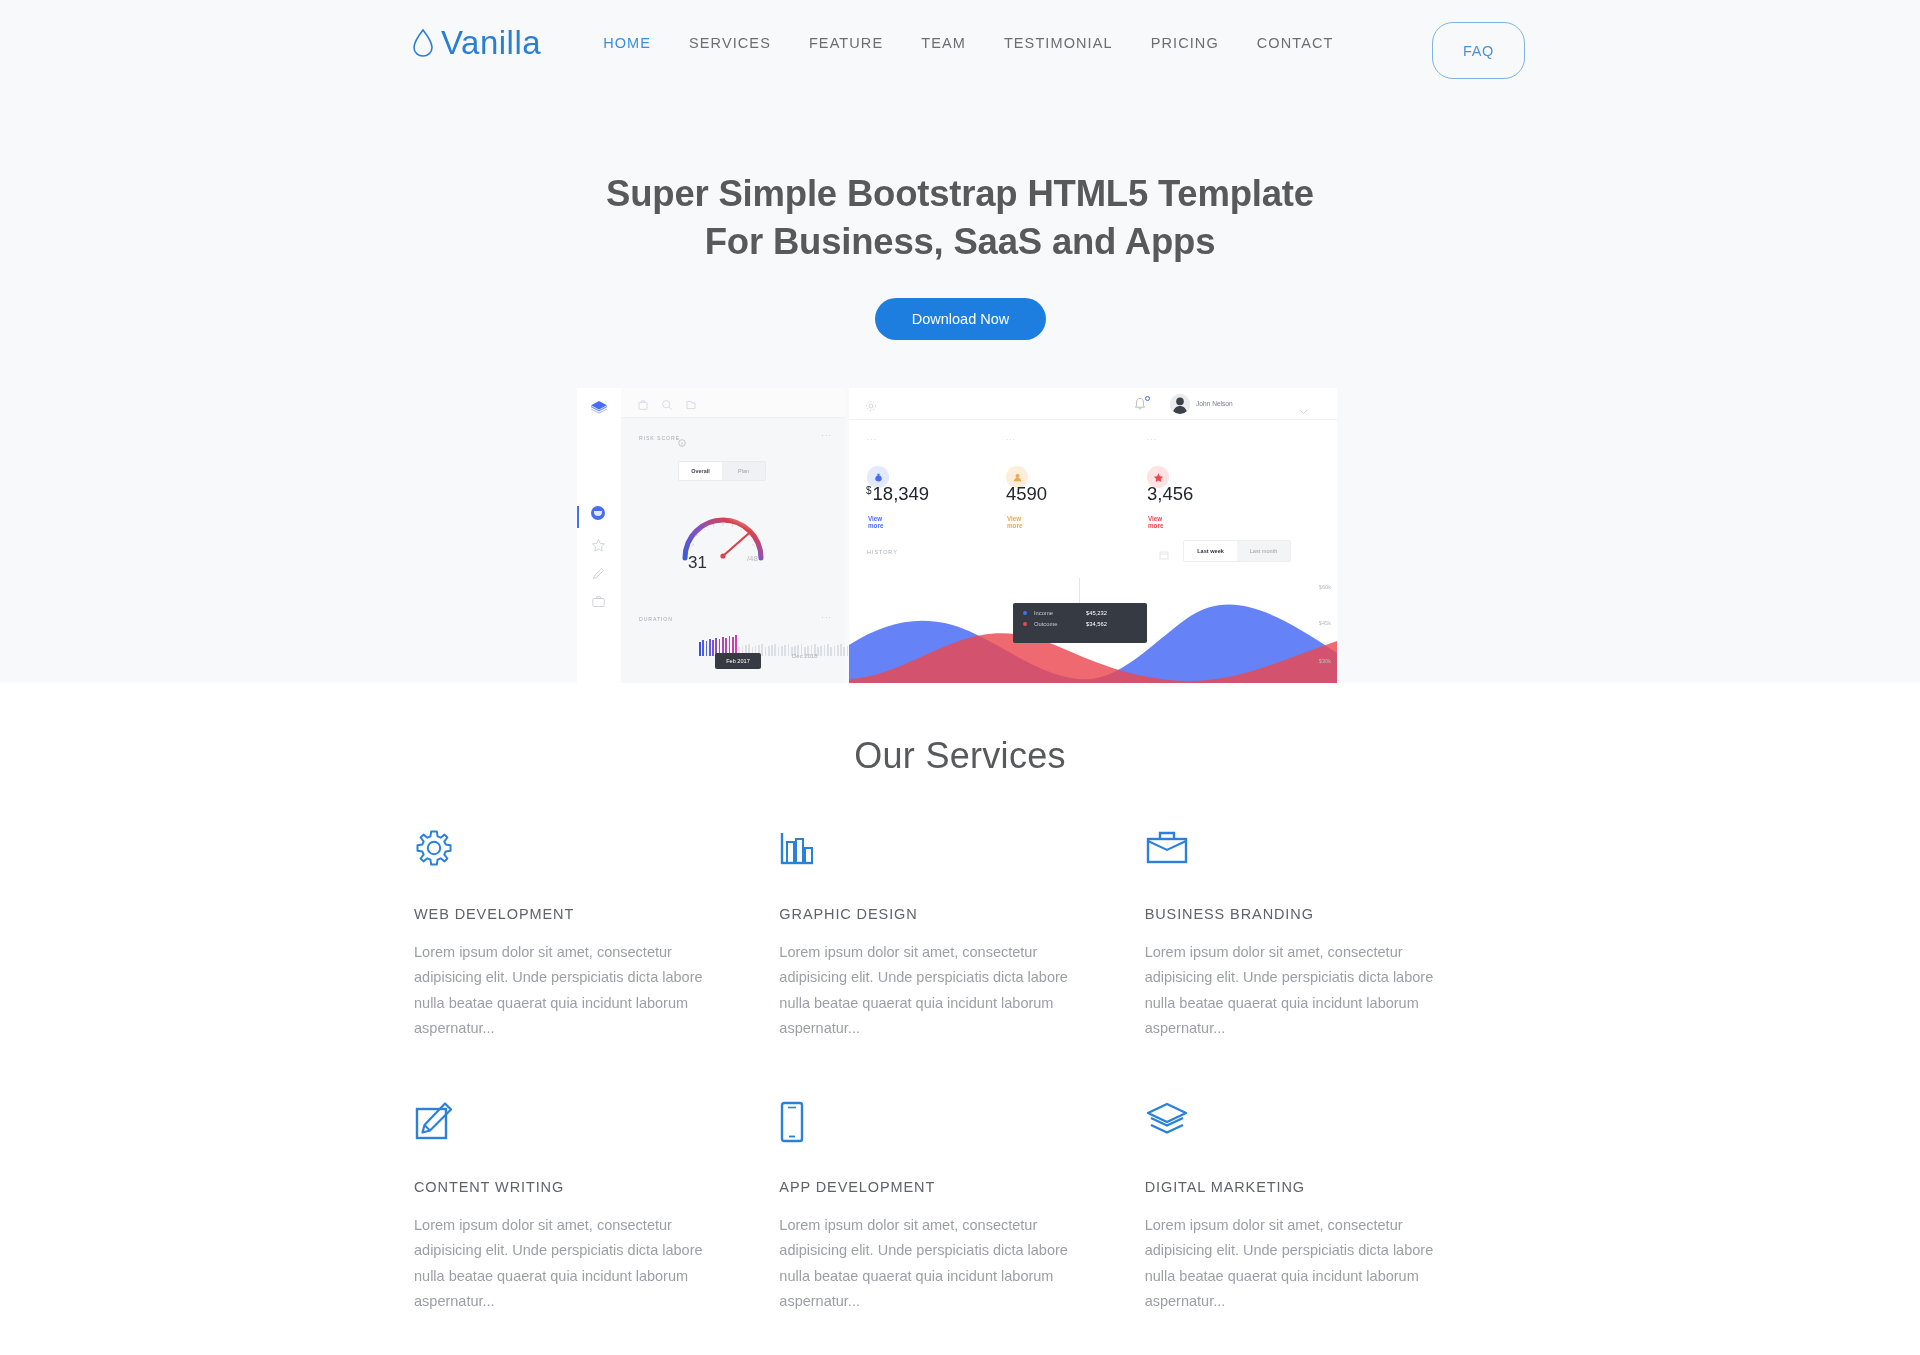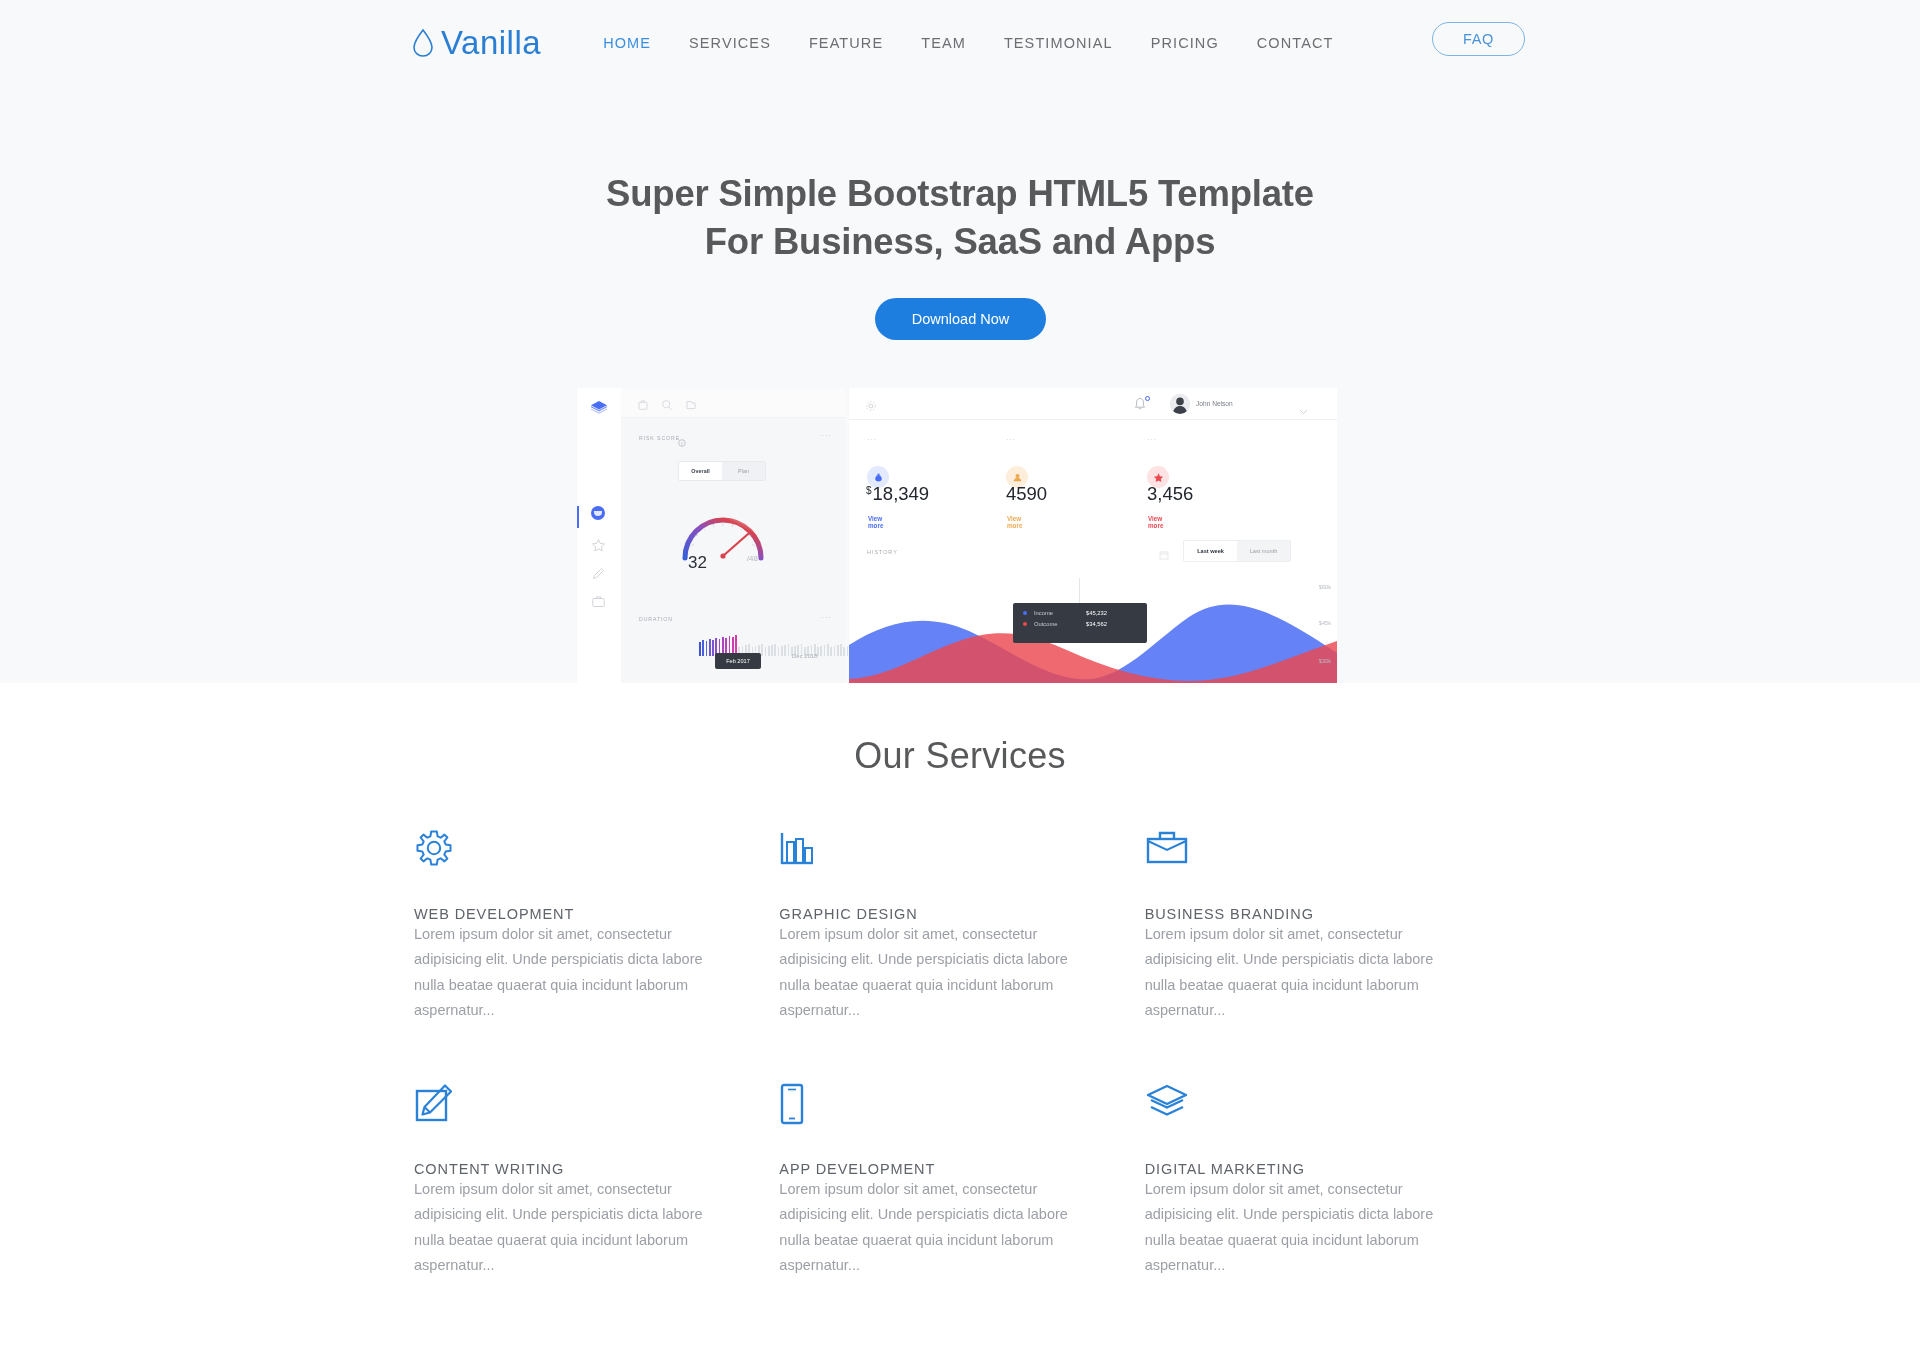--- a/index.html
+++ b/index.html
@@ -64,21 +64,21 @@
     padding: 0 19px;
     white-space: nowrap;
   }
   .nav-link.active { color: #3a90e0; }
 
   .faq-btn {
     position: absolute;
     left: 1432px;
     top: 22px;
     width: 93px;
-    height: 34px;
+    height: 57px;
     border: 1px solid #7eb4e3;
     border-radius: 21px;
     background: transparent;
     color: #4a93db;
     font-size: 14.5px;
     letter-spacing: 0.6px;
     font-family: "Liberation Sans", sans-serif;
     cursor: pointer;
     display: flex;
     align-items: center;
@@ -284,21 +284,21 @@
   .svc-row { display: flex; }
   .svc { width: 384px; margin-right: 0; }
   .svc:nth-child(2) { margin-left: 0; }
   .svc-icon { height: 58px; display: flex; align-items: flex-start; }
   .svc-h {
     font-size: 14.5px; letter-spacing: 0.9px; color: #5f646b;
     margin-top: 20px; text-transform: uppercase;
   }
   .svc-p {
     font-size: 14.5px; line-height: 25.3px; color: #9ca0a6;
-    width: 290px;
+    margin-top: 18px; width: 290px;
   }
   .svc-row.second { margin-top: 60px; }
 </style>
 </head>
 <body>
 
 <div class="hero-wrap">
 
   <div class="navbar">
     <div class="nav-inner">
@@ -417,21 +417,21 @@
               <line x1="58" y1="24" x2="57" y2="27"></line>
             <line x1="68" y1="28" x2="66" y2="30"></line>
               <line x1="76" y1="36" x2="73" y2="35"></line>
             <line x1="80" y1="46" x2="77" y2="44"></line>
           </g>
           <line x1="48" y1="56" x2="73" y2="34" stroke="#d9434d" stroke-width="2.2" stroke-linecap="round"></line>
           <circle cx="48" cy="56" r="2.6" fill="#d9434d"></circle>
         </svg>
       </div>
       <div class="gauge-num">
-        <span>32</span><sup>/48</sup>
+        <span>31</span><sup>/48</sup>
       </div>
 
       <div class="card-label" style="left:62px; top:228px">DURATION</div>
       <div class="dots" style="left:244px; top:225px">···</div>
       <div class="dur-bars" id="durbars">
           <i style="background: rgb(63, 81, 214); height: 14px;"></i>
           <i style="background: rgb(74, 95, 224); height: 16px;"></i>
           <i style="background: rgb(90, 106, 227); height: 15px;"></i>
           <i style="background: rgb(106, 88, 216); height: 17px;"></i>
           <i style="background: rgb(123, 84, 210); height: 16px;"></i>

